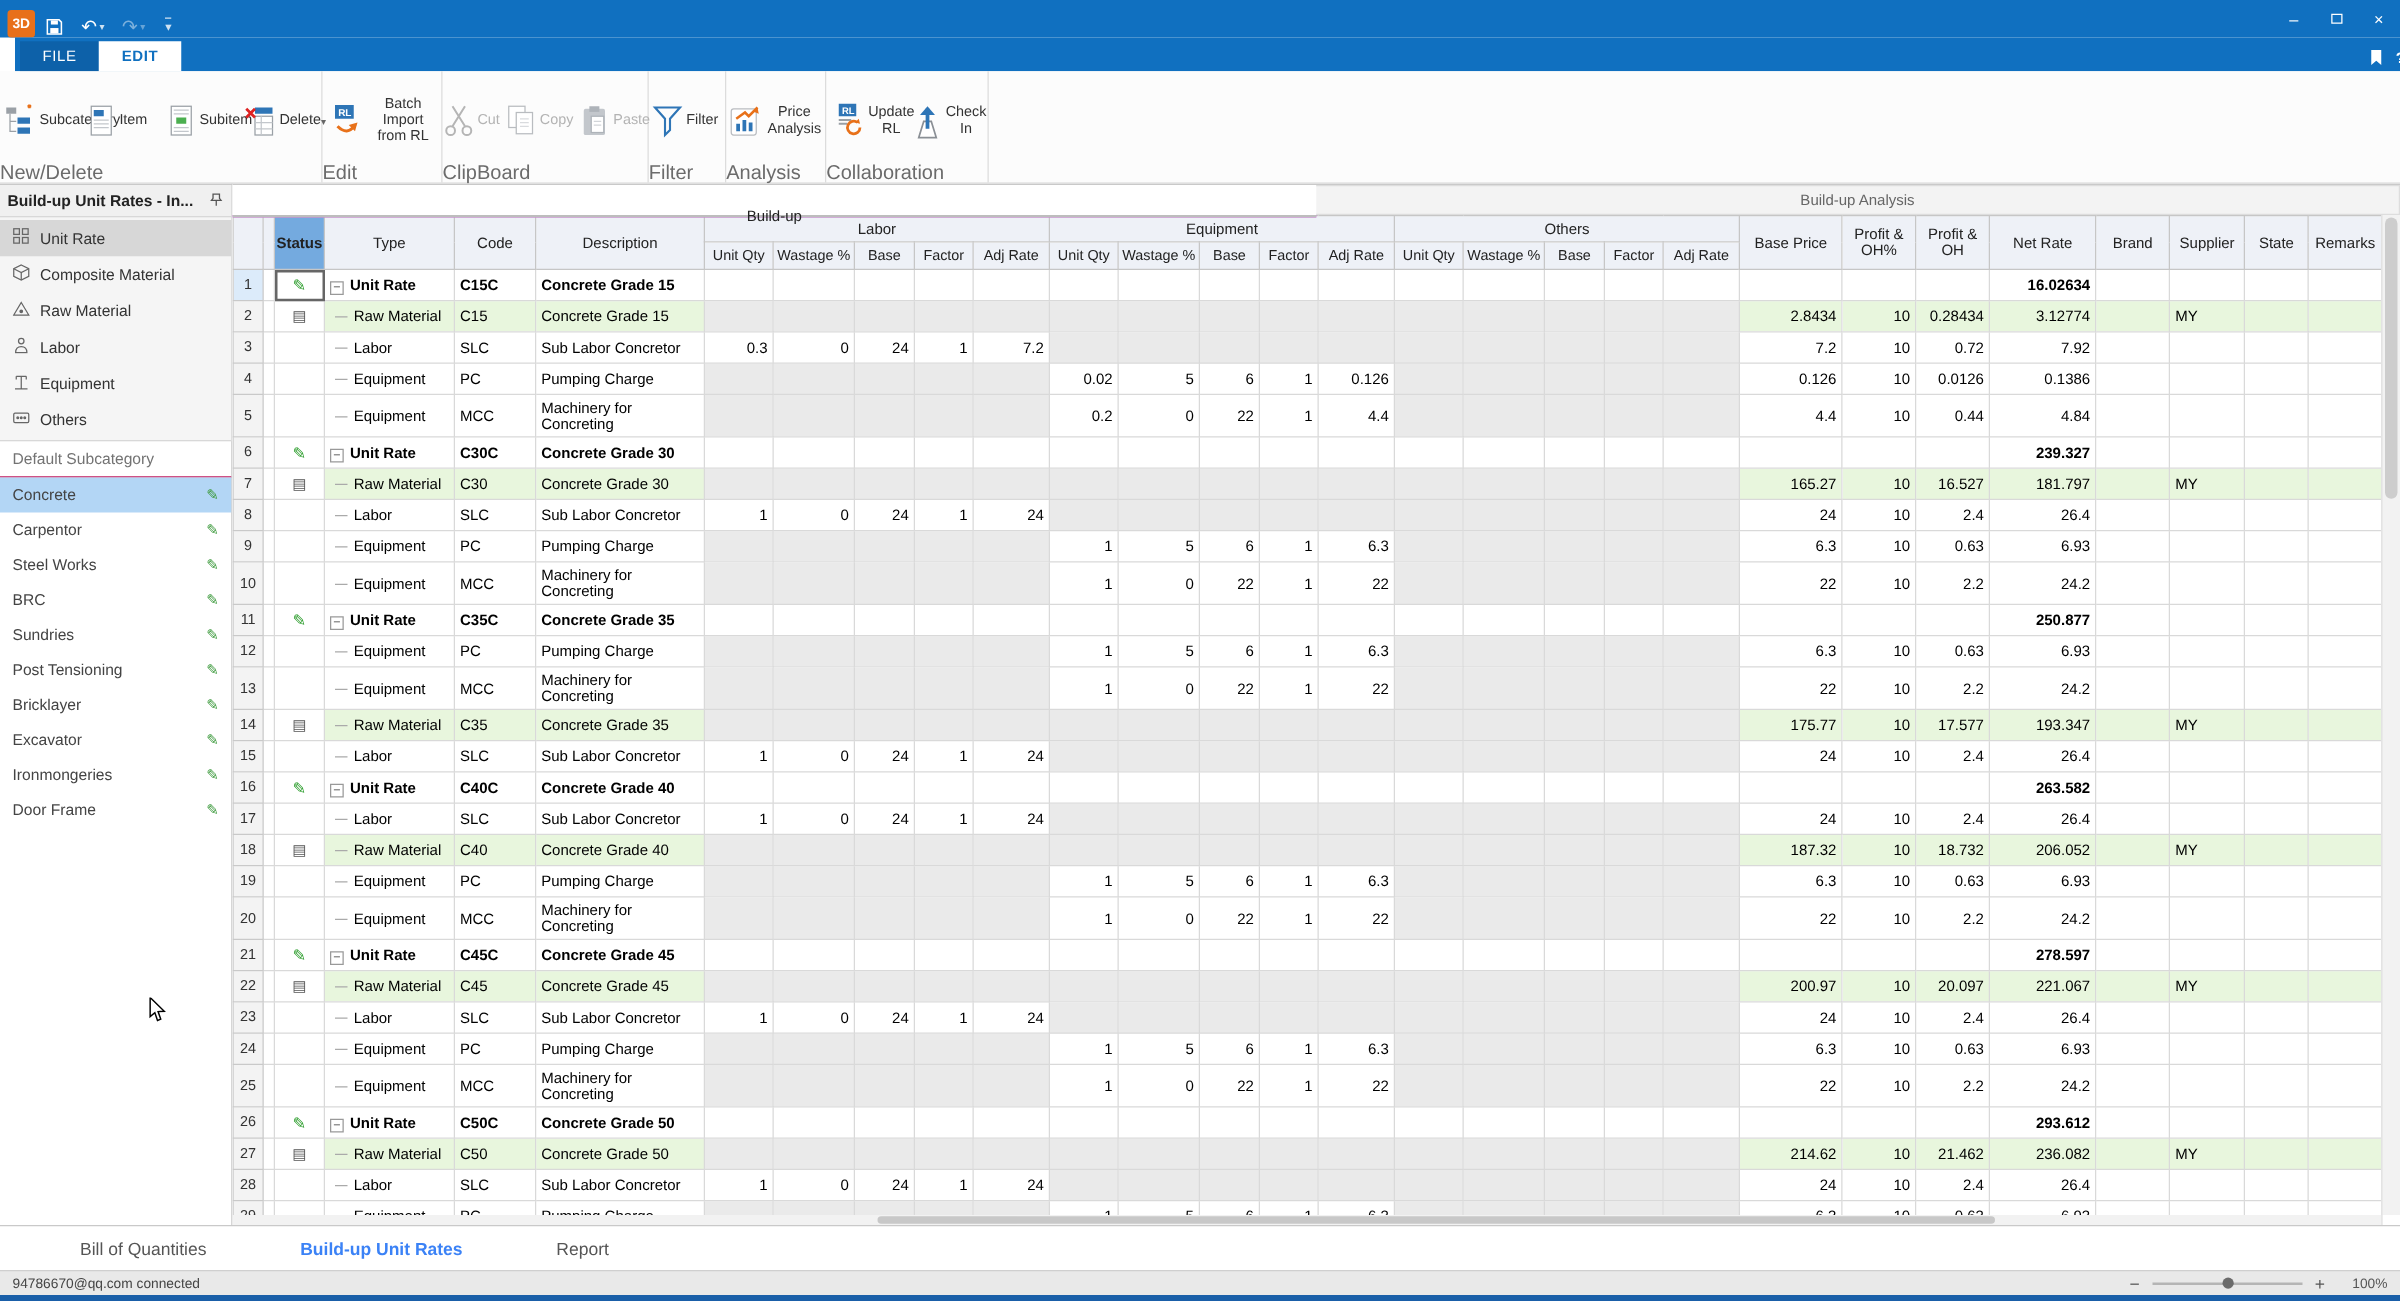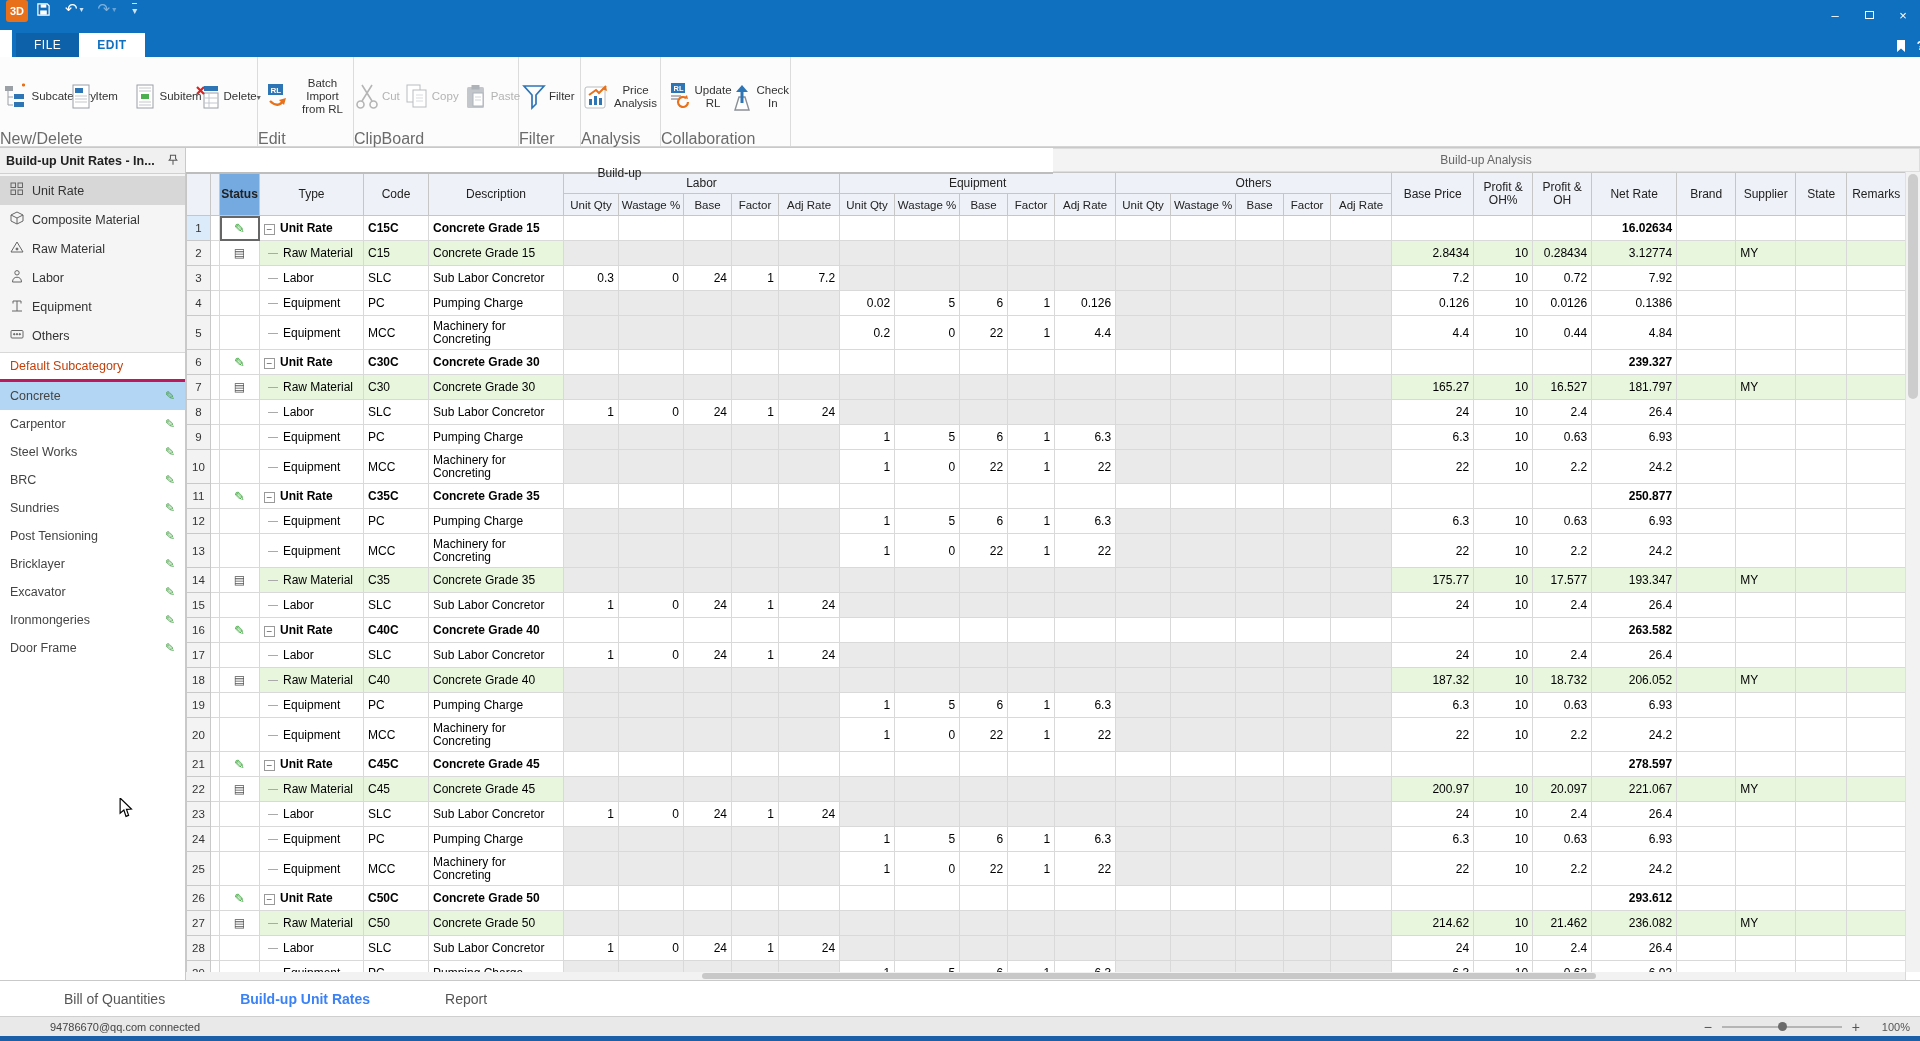--- a/index.html
+++ b/index.html
@@ -1,20 +1,20 @@
 <!DOCTYPE html>
 <html><head>
 <meta charset="utf-8">
 <style>
   * { margin:0; padding:0; box-sizing:border-box; }
   html,body { width:1920px; height:1041px; overflow:hidden; font-family:"Liberation Sans", sans-serif; background:#fff; }
   #app { position:relative; width:1920px; height:1041px; background:#fff; overflow:hidden; }
 
   
-  .titlebar { position:absolute; left:0; top:0; width:1920px; height:30px; background:#1070c0; display:flex; align-items:flex-start; color:#fff; }
+  .titlebar { position:absolute; left:0; top:0; width:1920px; height:30px; background:#1070c0; display:flex; align-items:flex-end; color:#fff; }
   .appicon { width:22px; height:22px; margin:0 8px 0 6px; background:#e8701a; border-radius:3px; display:flex; align-items:center; justify-content:center; color:#fff; font-size:11px; font-weight:bold; }
   .qa { display:flex; align-items:center; gap:14px; }
   .qa .qbtn { display:flex; align-items:center; color:#fff; font-size:15px; cursor:default; }
   .qa .caret { font-size:8px; margin-left:2px; opacity:.8; }
   .qa .dim { opacity:.45; }
   .title-text { position:absolute; left:0; right:0; text-align:center; font-size:12px; color:#fff; pointer-events:none; }
   .winbtns { margin-left:auto; display:flex; }
   .winbtn { width:34px; height:30px; display:flex; align-items:center; justify-content:center; font-size:13px; color:#fff; }
   .winbtn .maxbox { width:9px; height:8px; border:1px solid #fff; display:inline-block; }
 
@@ -38,21 +38,21 @@
   .rbtn .drop { font-size:8px; color:#666; margin-top:1px; }
   .rgroup-label { height:16px; font-size:16px; color:#6b6b6b; padding-bottom:2px; }
 
   
   .sidebar { position:absolute; left:0; top:147px; width:186px; height:833px; background:#fff; border-right:1px solid #c9c9c9; border-top:1px solid #c9c9c9; }
   .sb-header { height:26px; background:#f0f0f0; border-bottom:1px solid #d0d0d0; display:flex; align-items:center; font-size:12.5px; font-weight:bold; color:#222; padding:0 6px; }
   .sb-header .sb-title { flex:1; white-space:nowrap; overflow:hidden; }
   .sb-nav { background:#f5f5f5; border-bottom:1px solid #d8d8d8; padding:2px 0; }
   .sb-item { height:29px; display:flex; align-items:center; padding-left:10px; gap:8px; font-size:12.5px; color:#333; }
   .sb-item.selected { background:#d7d7d7; }
-  .sb-subhdr { height:29px; display:flex; align-items:center; padding-left:10px; font-size:12.5px; color:#c2410c; border-bottom:3px solid #be185d; }
+  .sb-subhdr { height:29px; display:flex; align-items:center; padding-left:10px; font-size:12.5px; color:#737373; border-bottom:1px solid #be185d; }
   .sb-sub { height:28px; display:flex; align-items:center; padding:0 10px; font-size:12.5px; color:#444; }
   .sb-sub.selected { background:#b3d6f5; }
   .sb-sub .pencil { margin-left:auto; color:#3f9b3f; font-size:12px; }
 
   
   .grid { position:absolute; left:186px; top:147px; width:1734px; height:833px; overflow:hidden; border-top:1px solid #c9c9c9; background:#fff; }
   .band { display:flex; height:24px; }
   .band-left { width:867px; background:#d946ef; border:1px solid #bdbdbd; display:flex; align-items:center; justify-content:center; font-size:12px; color:#222;margin-top:24px; }
   .band-right { flex:1; background:#f3f3f3; border:1px solid #ddd; border-left:none; display:flex; align-items:center; justify-content:center; font-size:12px; color:#666; }
   table.grid-table { border-collapse:collapse; table-layout:fixed; width:1719px; }
@@ -83,21 +83,21 @@
   .hscroll { position:absolute; left:0; right:15px; bottom:0; height:8px; background:#f2f2f2; }
   .hthumb { position:absolute; top:1px; height:6px; left:30%; width:52%; background:#c8c8c8; border-radius:3px; }
 
   
   .bottomtabs { position:absolute; left:0; top:980px; width:1920px; height:36px; background:#fff; border-top:1px solid #c9c9c9; display:flex; align-items:center; gap:75px; padding-left:64px; }
   .btab { font-size:14px; color:#555; }
   .btab.active { color:#3b82f6; font-weight:bold; }
 
   
   .statusbar { position:absolute; left:0; top:1016px; width:1920px; height:20px; background:#e9e9e9; border-top:1px solid #cfcfcf; display:flex; align-items:center; font-size:11px; color:#444; padding:0 10px; }
-  .sb-left { flex:1;margin-left:40px; }
+  .sb-left { flex:1; }
   .zoomctl { display:flex; align-items:center; gap:10px; color:#555; }
   .zoomtrack { position:relative; width:120px; height:2px; background:#b5b5b5; }
   .zoomdot { position:absolute; left:56px; top:-4px; width:9px; height:9px; border-radius:50%; background:#6b6b6b; }
   .zplus,.zminus { font-size:14px; color:#555; }
   .zpct { width:40px; text-align:right; }
   .bluestrip { position:absolute; left:0; top:1036px; width:1920px; height:5px; background:#1a5fa8; }
 
   .cursor { position:absolute; left:118px; top:798px; z-index:50; }
 </style>
 </head>

